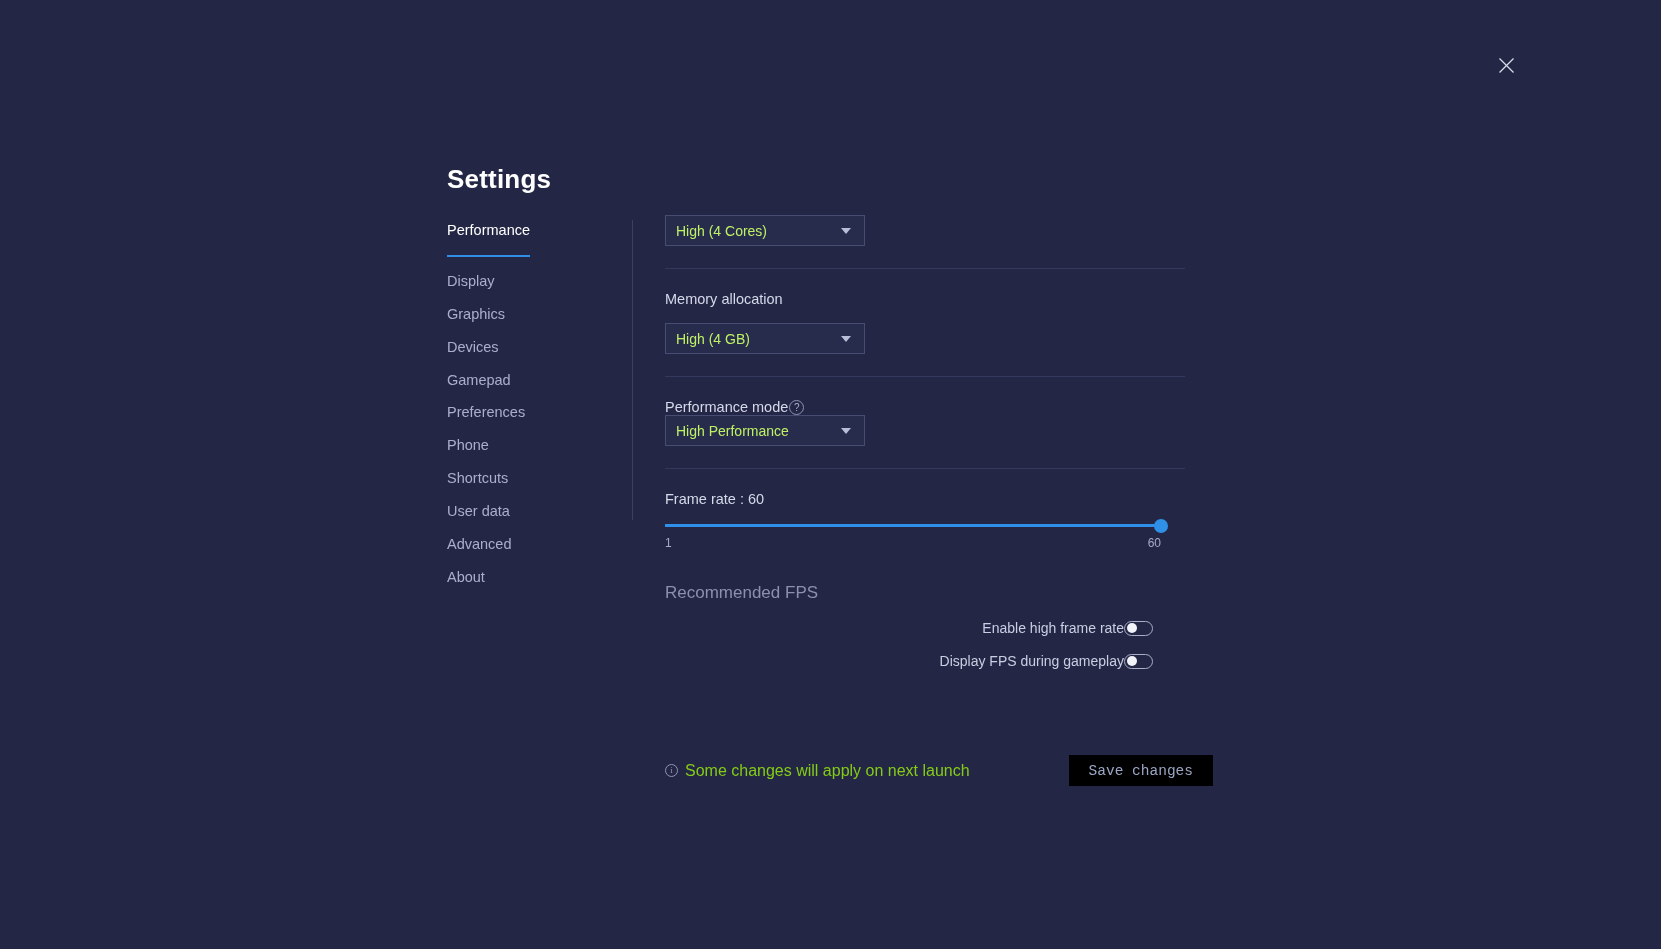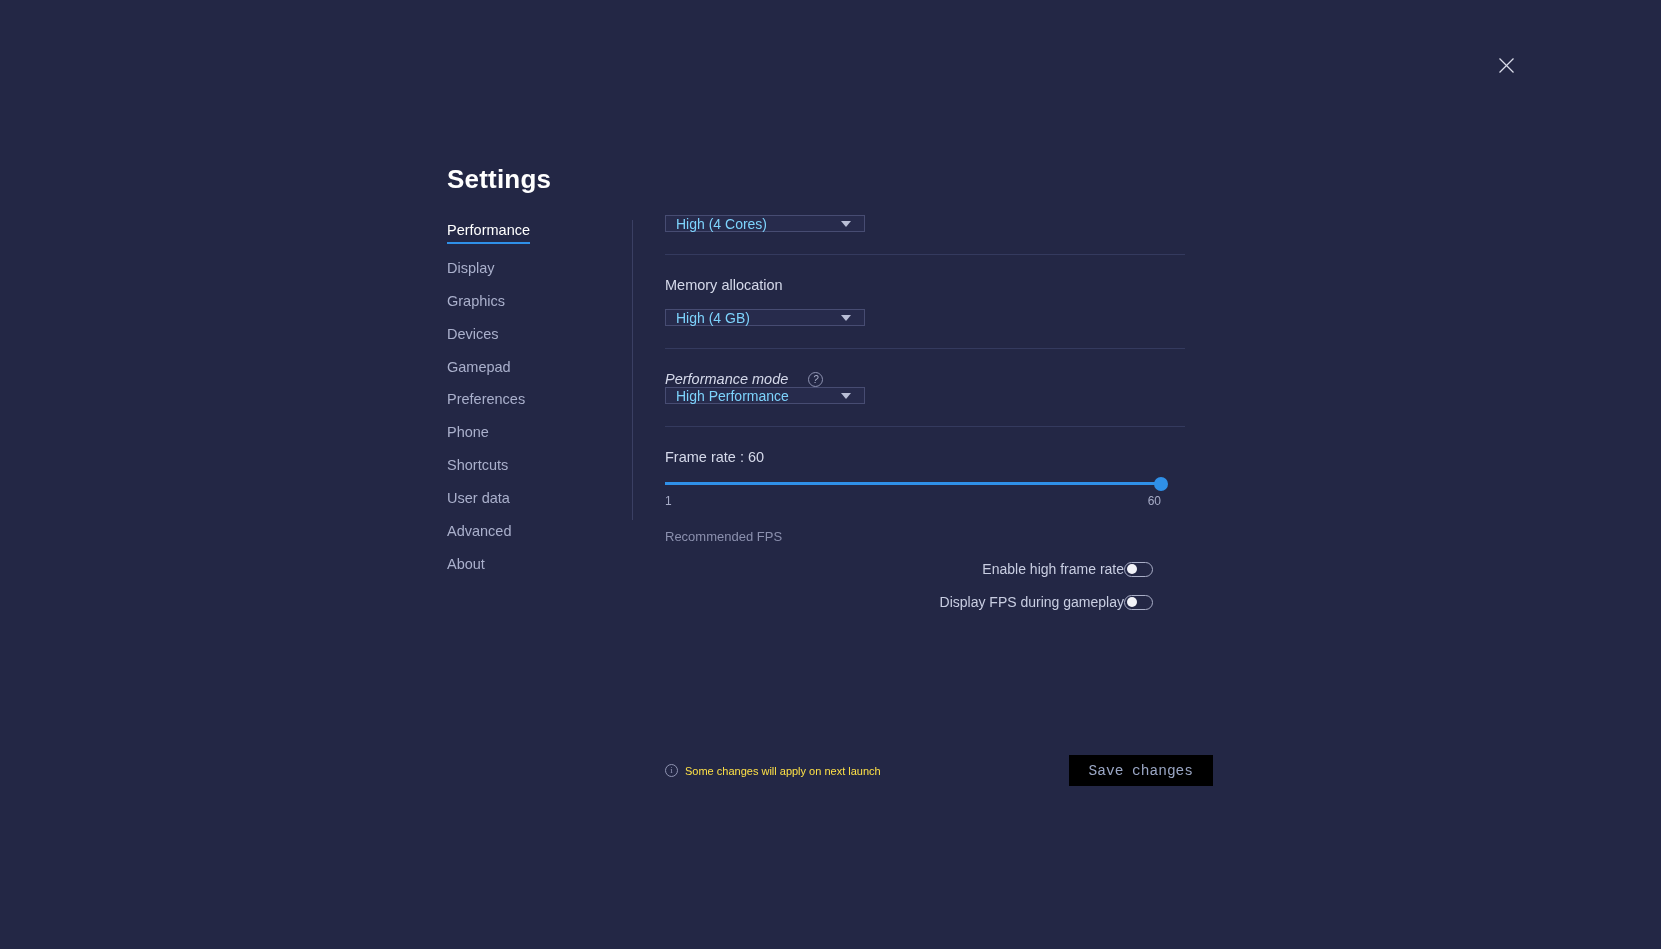--- a/index.html
+++ b/index.html
@@ -51,21 +51,21 @@
     padding: 0 0 1px 0;
     margin-bottom: 16.4px;
     cursor: pointer;
     display: inline-block;
     width: auto;
   }
   .nav-row { line-height: 1; }
   .nav-item.active {
     color: #ffffff;
     border-bottom: 2px solid #2f90e8;
-    padding-bottom: 4px;
+    padding-bottom: 17px;
   }
 
   
   .v-sep {
     position: absolute;
     left: 632px; top: 220px;
     width: 1px; height: 300px;
     background: #3a3f63;
   }
 
@@ -78,28 +78,28 @@
 
   .field-label {
     font-size: 14.5px;
     color: #d5d9ea;
     margin-bottom: 16px;
   }
 
   .select {
     position: relative;
     width: 200px;
-    height: 17px;
+    height: 31px;
     background: #272b4c;
     border: 1px solid #474c72;
     display: flex;
     align-items: center;
     padding: 0 10px;
     font-size: 14px;
-    color: #7dd3fc;
+    color: #bef264;
     cursor: pointer;
     user-select: none;
   }
   .select .caret {
     position: absolute;
     right: 13px; top: 50%;
     transform: translateY(-50%);
     width: 0; height: 0;
     border-left: 5.5px solid transparent;
     border-right: 5.5px solid transparent;
@@ -109,21 +109,21 @@
   .divider {
     height: 1px;
     background: #343a5e;
     margin: 22px 0 0 0;
     width: 520px;
   }
 
   .grp { padding-top: 22px; }
 
   
-  .head-row { display: flex; align-items: center; gap: 20px; font-style: italic; }
+  .head-row { display: flex; align-items: center; gap: 1px; }
   .help-icon {
     width: 15px; height: 15px;
     border-radius: 50%;
     border: 1px solid #8e93b2;
     color: #a9aec9;
     font-size: 10px;
     line-height: 13px;
     text-align: center;
     cursor: pointer;
     flex: none;
@@ -159,23 +159,23 @@
   }
   .slider-ends {
     display: flex;
     justify-content: space-between;
     font-size: 12px;
     color: #a7acc7;
     margin-top: 9px;
   }
 
   .rec-title {
-    font-size: 13px;
+    font-size: 17px;
     color: #8b90ae;
-    margin-top: 21px;
+    margin-top: 33px;
   }
   .rec-body {
     font-size: 12.8px;
     color: #9499b6;
     line-height: 1.45;
     margin-top: 5px;
     width: 500px;
   }
 
   
@@ -219,21 +219,21 @@
     width: 13px; height: 13px;
     border-radius: 50%;
     border: 1px solid #9095b3;
     color: #9095b3;
     font-size: 9px;
     line-height: 11px;
     text-align: center;
     font-family: "Liberation Serif", serif;
     flex: none;
   }
-  .notice-text { font-size: 11px; color: #fde047; }
+  .notice-text { font-size: 16px; color: #84cc16; }
 
   .save-btn {
     background: #000000;
     color: #9aa6c4;
     border: none;
     font-size: 14.5px;
     font-family: Liberation Mono, monospace;
     padding: 0 20px;
     height: 31px;
     min-width: 130px;

